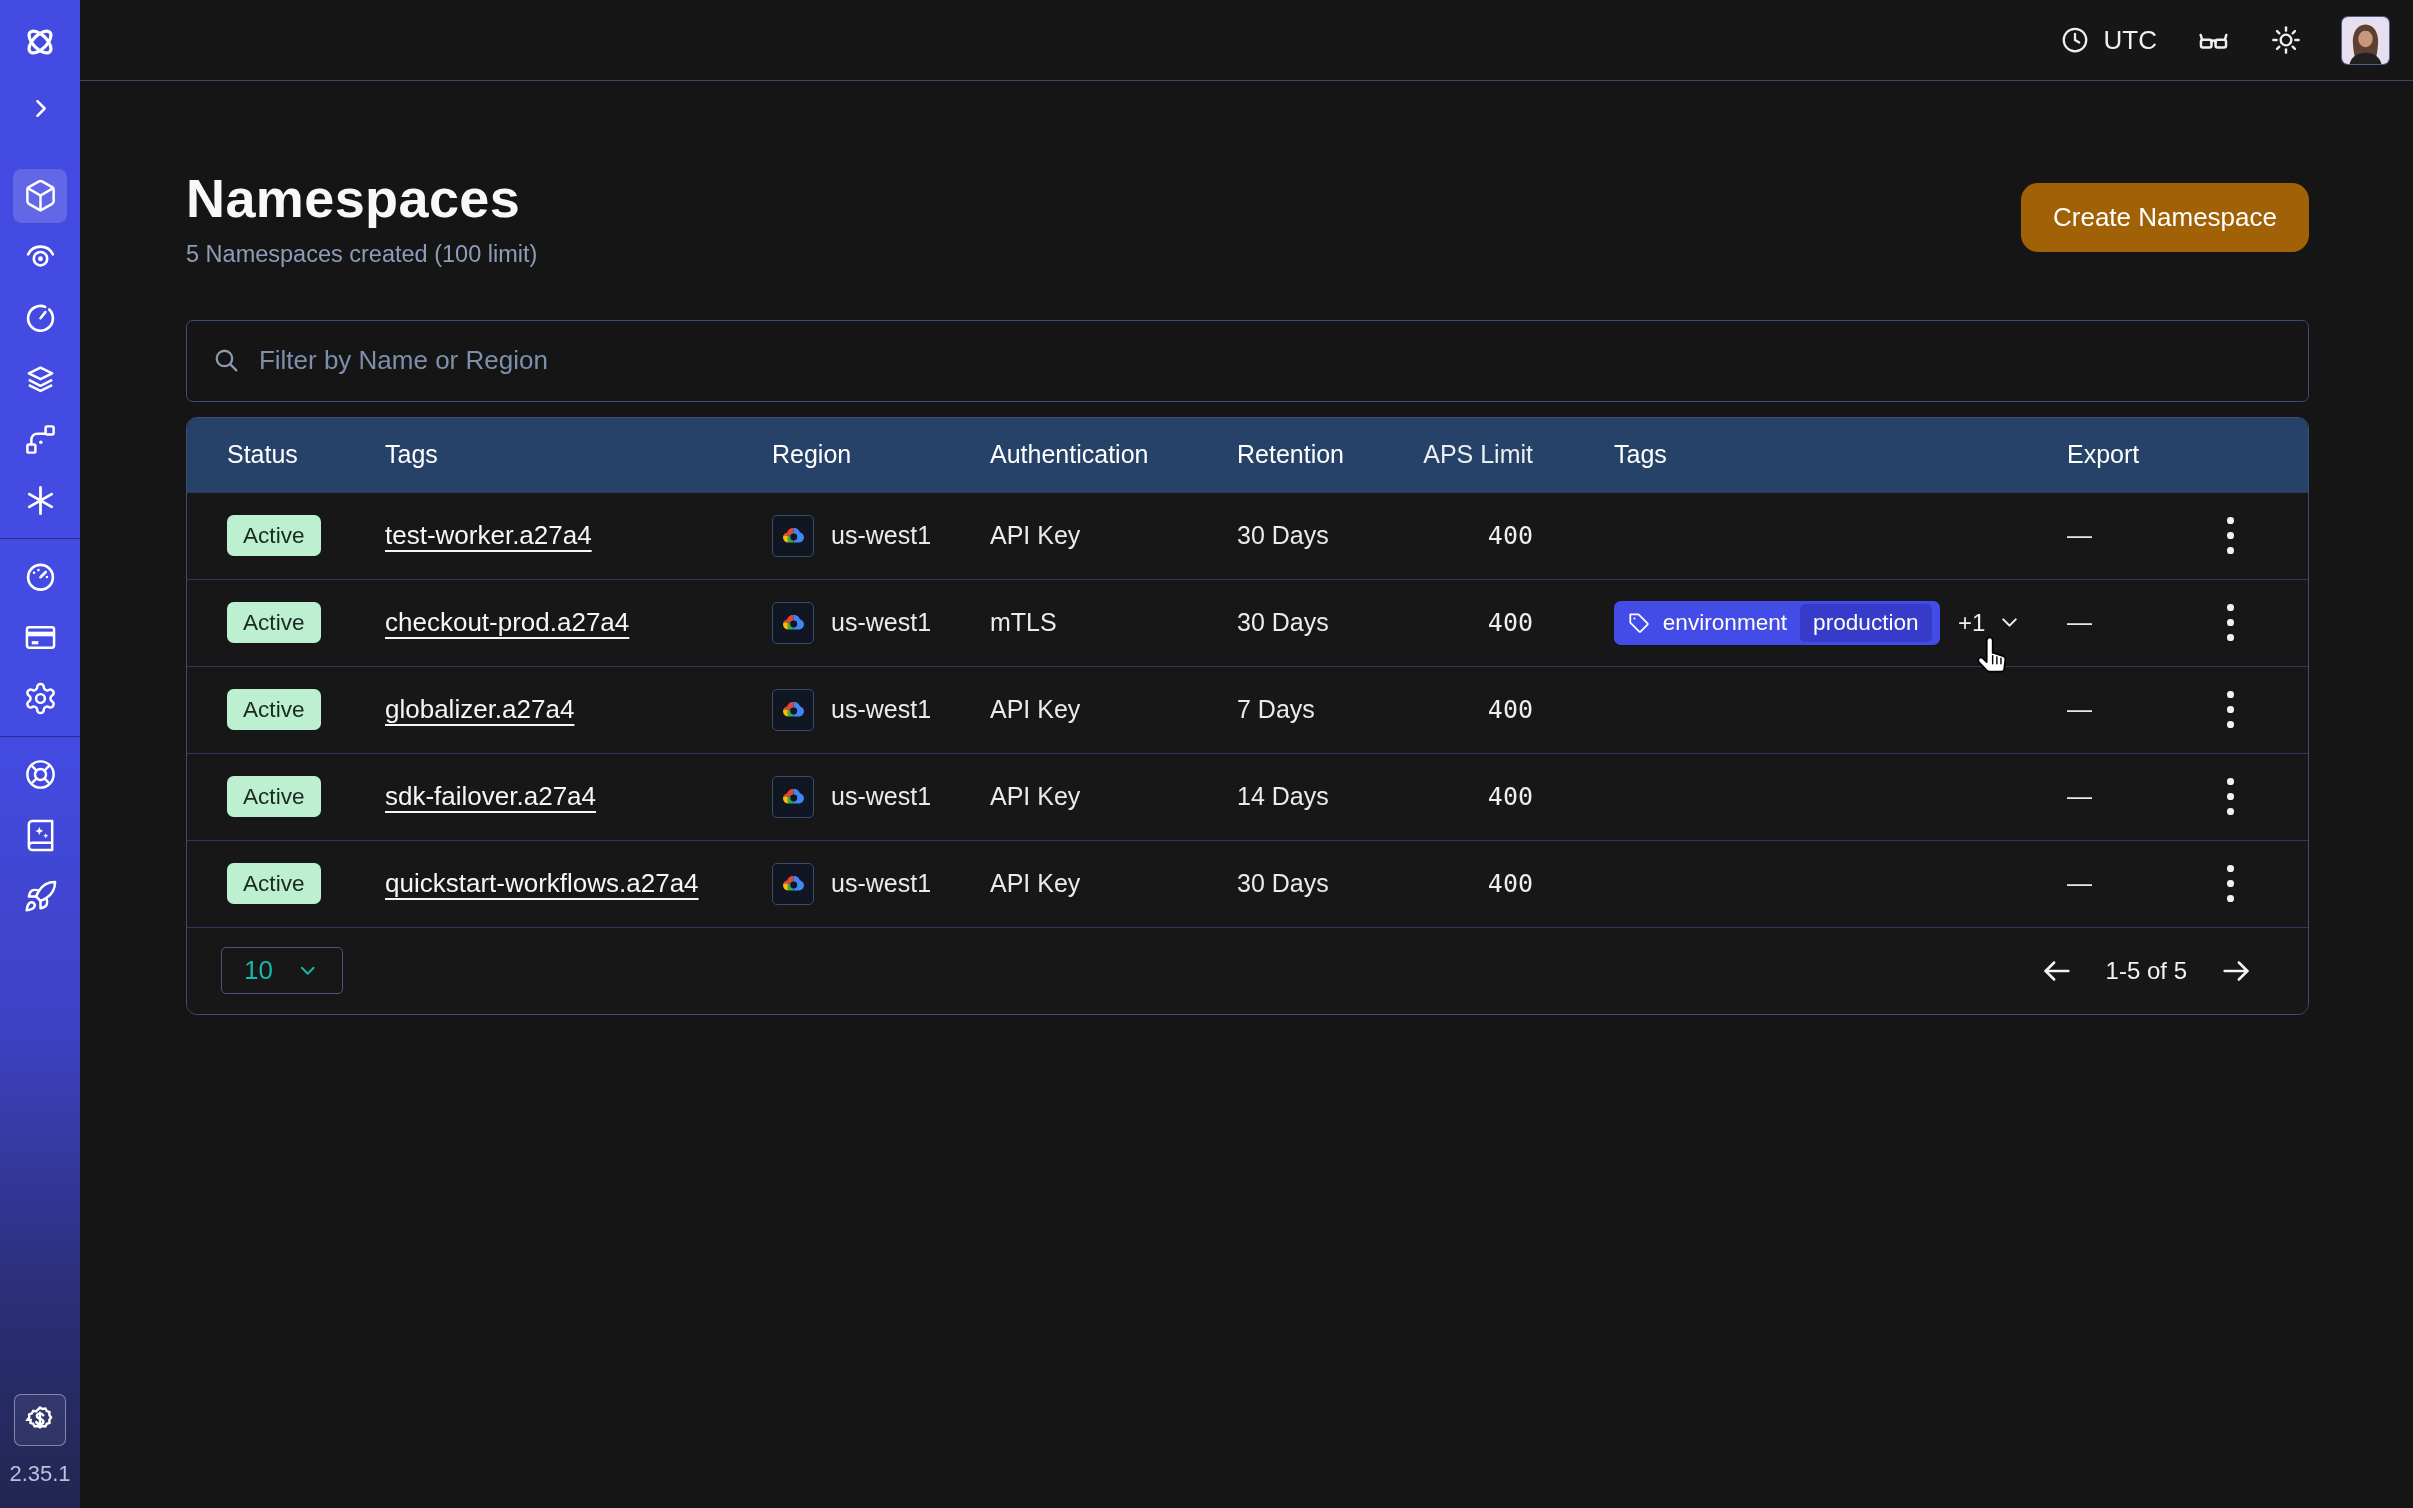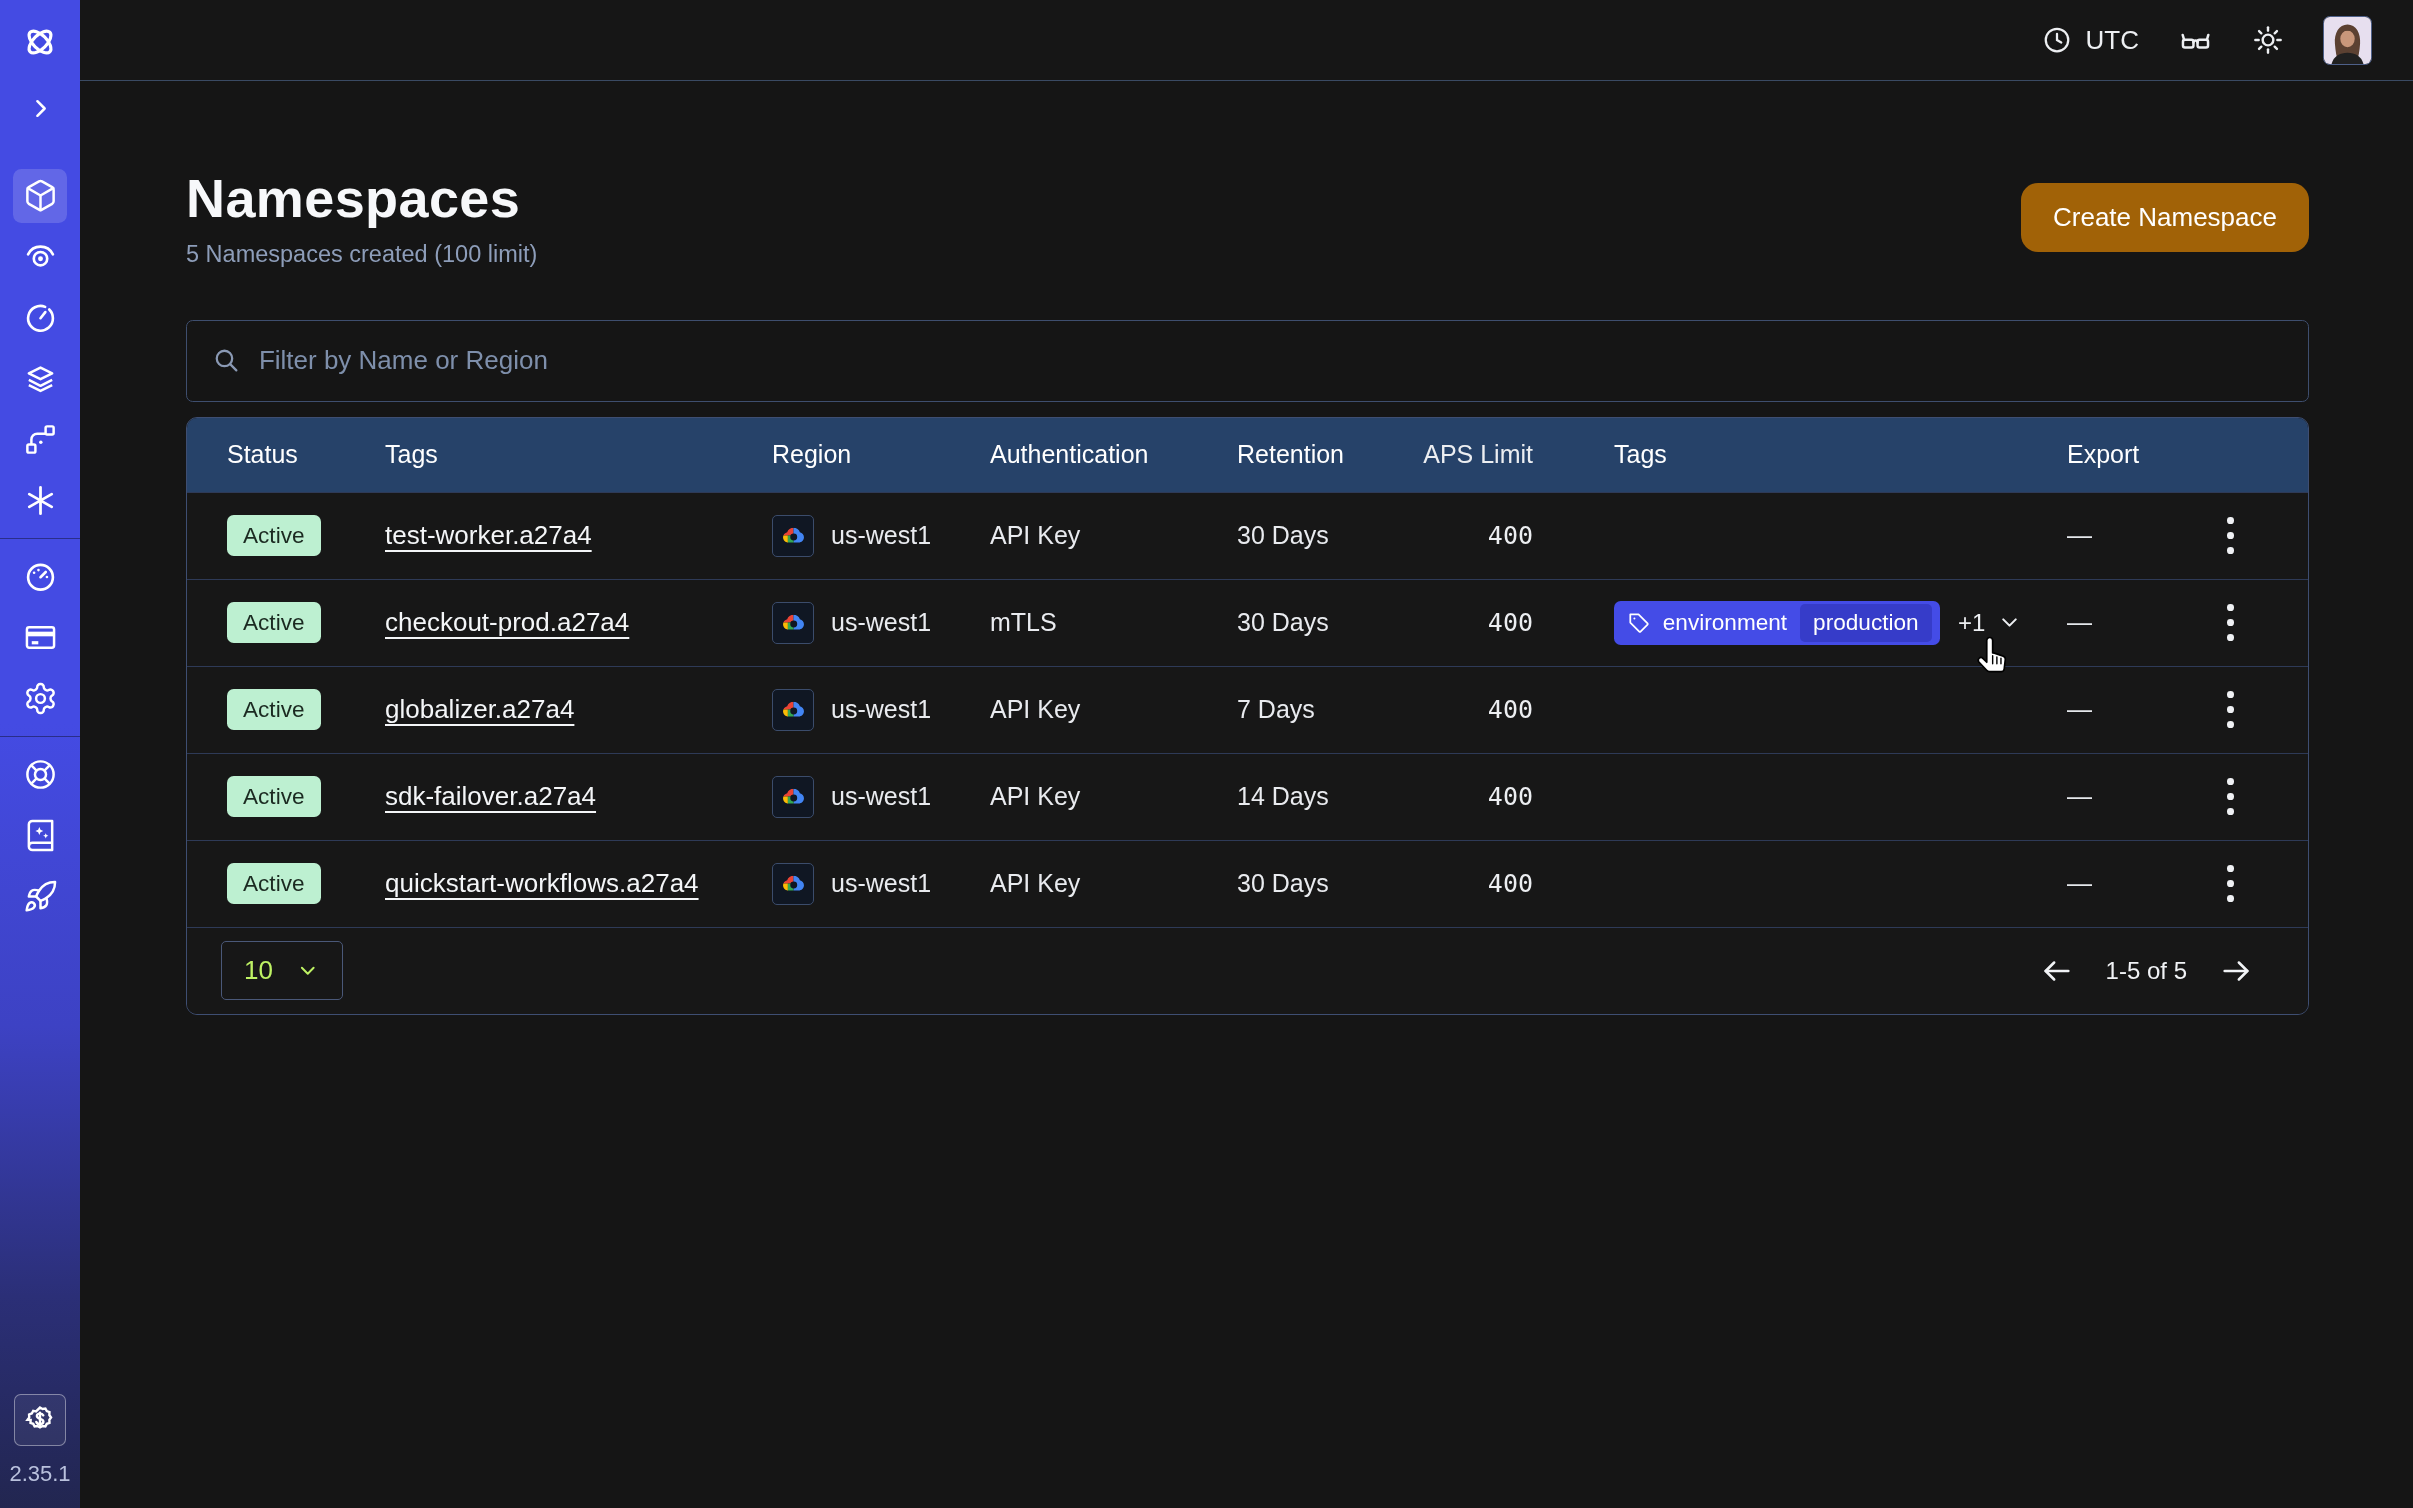--- a/index.html
+++ b/index.html
@@ -24,21 +24,21 @@
   .side-divider { width:80px; height:1.7px; background:rgba(10,12,30,0.45); margin:6.7px 0; }
   .side-bottom { margin-top:auto; display:flex; flex-direction:column; align-items:center; padding-bottom:21px; }
   .credits-btn { width:52px; height:52px; border:1.7px solid rgba(255,255,255,0.4); border-radius:6.7px; display:flex; align-items:center; justify-content:center; color:#fff; background:rgba(255,255,255,0.06); }
   .credits-btn .ic { width:34px; height:34px; }
   .version { margin-top:15px; font-size:22px; color:#B9C1DD; }
 
   
   .topbar {
     position:absolute; left:80px; right:0; top:0; height:81px; background:#161616;
     border-bottom:1.7px solid #3A4A63; display:flex; align-items:center; justify-content:flex-end;
-    gap:39px; padding-right:41px; z-index:5;
+    gap:39px; padding-right:23px; z-index:5;
   }
   .tz-group { display:flex; align-items:center; gap:13.4px; color:#EDEFF2; font-size:26px; }
   .tz-group .ic, .topbar .ic { color:#EDEFF2; }
   .icon-btn { background:none; border:none; color:#EDEFF2; display:flex; align-items:center; }
   .avatar { width:49px; height:49px; border-radius:6.7px; border:1.7px solid #4E6089; overflow:hidden; }
 
   
   .main { position:absolute; left:80px; top:83px; right:0; bottom:0; }
   .content { padding:0 104px 0 106px; }
   .page-head { display:flex; align-items:center; justify-content:space-between; margin-top:84px; }
@@ -65,21 +65,21 @@
   .gcp-box { width:42px; height:42px; border:1.7px solid #3B4C6B; border-radius:5px; display:flex; align-items:center; justify-content:center; background:#101723; }
   .tag-pill { display:inline-flex; align-items:center; gap:12.6px; background:#444CE7; color:#fff; border-radius:6.7px; height:44px; padding:0 7.5px 0 14.2px; font-size:22.6px; }
   .tag-pill .ic { color:#fff; }
   .tag-value { background:#363CC9; border-radius:5px; padding:5.9px 13.4px; }
   .tag-more { display:inline-flex; align-items:center; gap:11.7px; color:#EDEFF2; font-size:24px; }
   .dash { color:#E5E8EC; }
   .kebab { display:flex; flex-direction:column; align-items:center; gap:8.4px; justify-self:center; background:none; border:none; padding:6.7px; }
   .kebab i { width:6.7px; height:6.7px; border-radius:50%; background:#EFF1F4; }
 
   .pager { height:87px; border-top:1.7px solid #2E3A57; display:flex; align-items:center; justify-content:space-between; padding:0 55px 0 34px; background:#171717; }
-  .page-size { display:flex; align-items:center; gap:23.5px; border:1.7px solid #4A5878; border-radius:5px; height:59px; padding:0 22px; font-size:26px; color:#bef264; background:transparent; }
+  .page-size { display:flex; align-items:center; gap:23.5px; border:1.7px solid #4A5878; border-radius:5px; height:47px; padding:0 22px; font-size:26px; color:#14b8a6; background:transparent; }
   .pager-right { display:flex; align-items:center; gap:32px; font-size:24px; color:#F1F3F6; }
   .pager-arrow { background:none; border:none; color:#F1F3F6; display:flex; }
 
   .cursor { position:absolute; left:1971px; top:634px; width:45px; height:45px; z-index:20; pointer-events:none; }
 </style>
 </head>
 <body>
 
 <div id="app">
 

